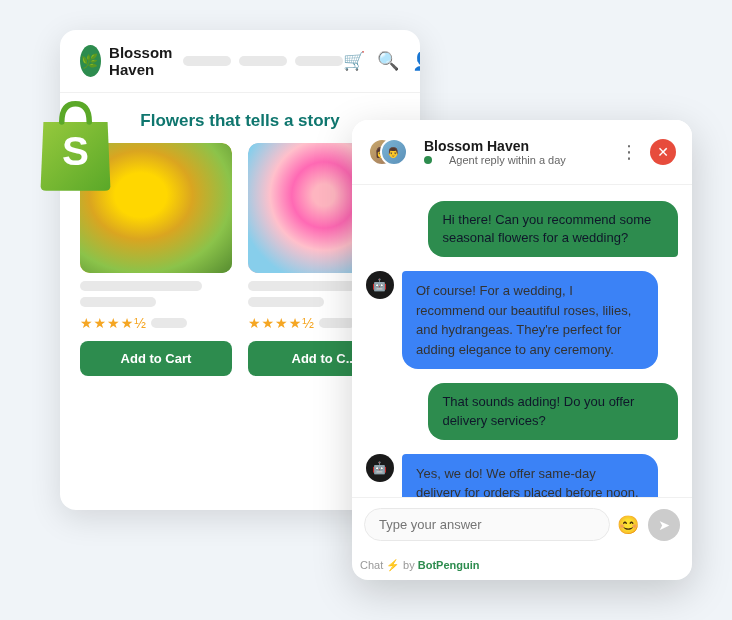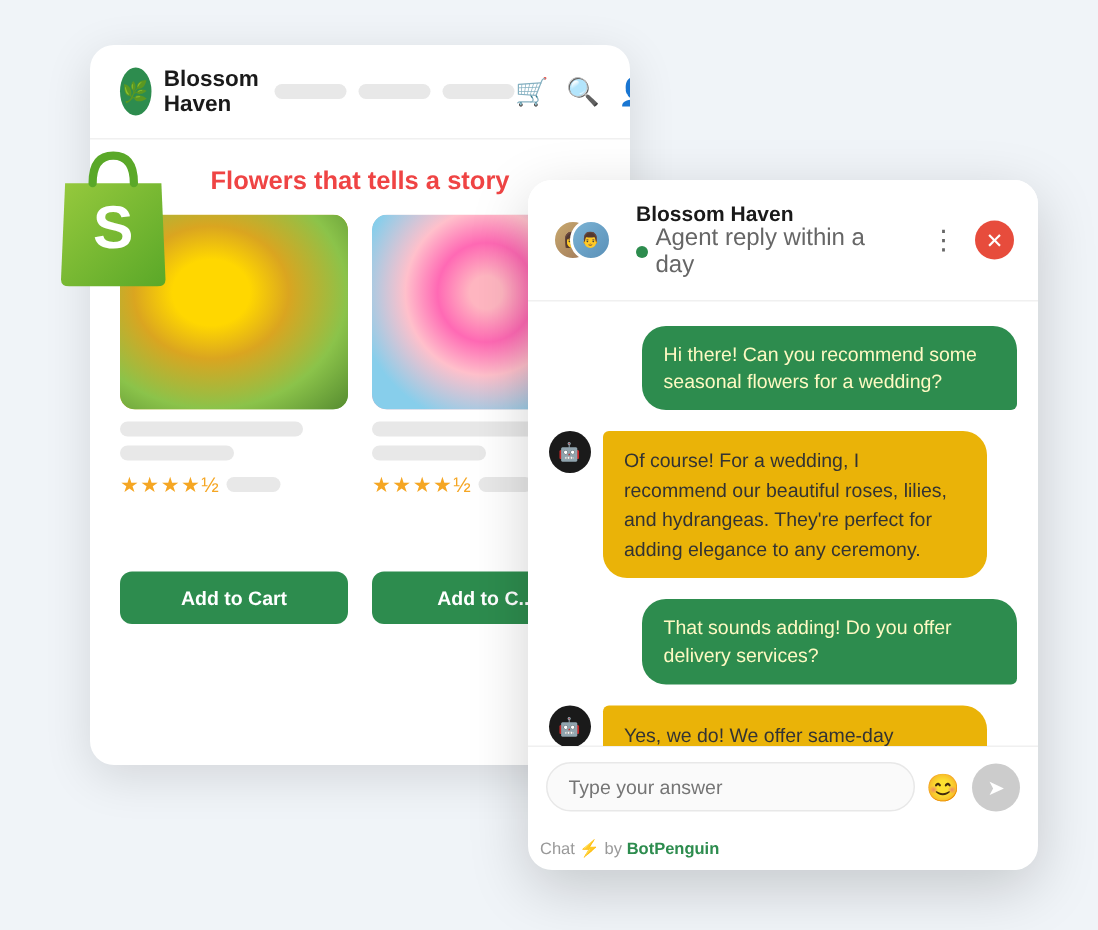--- a/index.html
+++ b/index.html
@@ -93,21 +93,21 @@
       align-items: center;
       color: #333;
       font-size: 18px;
     }
 
     .ecom-hero-text {
       text-align: center;
       padding: 18px 20px 12px;
       font-size: 17px;
       font-weight: 600;
-      color: #ef4444;
+      color: #0f766e;
     }
 
     .ecom-products {
       display: flex;
       gap: 16px;
       padding: 0 20px;
     }
 
     .product-card {
       flex: 1;
@@ -194,21 +194,20 @@
       width: 100%;
       padding: 10px;
       background: #2d8c4e;
       color: white;
       border: none;
       border-radius: 8px;
       font-size: 13px;
       font-weight: 600;
       cursor: pointer;
       text-align: center;
-      margin-top: 40px;
     }
 
     
     .chat-widget {
       position: absolute;
       right: 40px;
       top: 120px;
       width: 340px;
       height: 460px;
       background: #fff;
@@ -273,22 +272,22 @@
 
     .chat-brand-name {
       font-weight: 700;
       font-size: 14px;
       color: #1a1a1a;
     }
 
     .chat-status {
       display: flex;
       align-items: center;
-      gap: 5px;
-      font-size: 16px;
+      gap: 17px;
+      font-size: 11px;
       color: #666;
     }
 
     .status-dot {
       width: 8px;
       height: 8px;
       background: #2d8c4e;
       border-radius: 50%;
       flex-shrink: 0;
     }
@@ -324,21 +323,21 @@
       overflow-y: auto;
       padding: 16px 14px;
       display: flex;
       flex-direction: column;
       gap: 14px;
     }
 
     .msg-user {
       align-self: flex-end;
       background: #2d8c4e;
-      color: #fef9c3;
+      color: #0f172a;
       padding: 10px 14px;
       border-radius: 16px 16px 4px 16px;
       font-size: 13px;
       line-height: 1.4;
       max-width: 80%;
     }
 
     .msg-bot-row {
       display: flex;
       align-items: flex-start;
@@ -352,21 +351,21 @@
       border-radius: 50%;
       display: flex;
       align-items: center;
       justify-content: center;
       flex-shrink: 0;
       font-size: 12px;
       color: white;
     }
 
     .msg-bot {
-      background: #eab308;
+      background: #3b82f6;
       color: #333;
       padding: 10px 14px;
       border-radius: 4px 16px 16px 16px;
       font-size: 13px;
       line-height: 1.5;
       max-width: 82%;
     }
 
     .chat-input-area {
       padding: 10px 12px;

